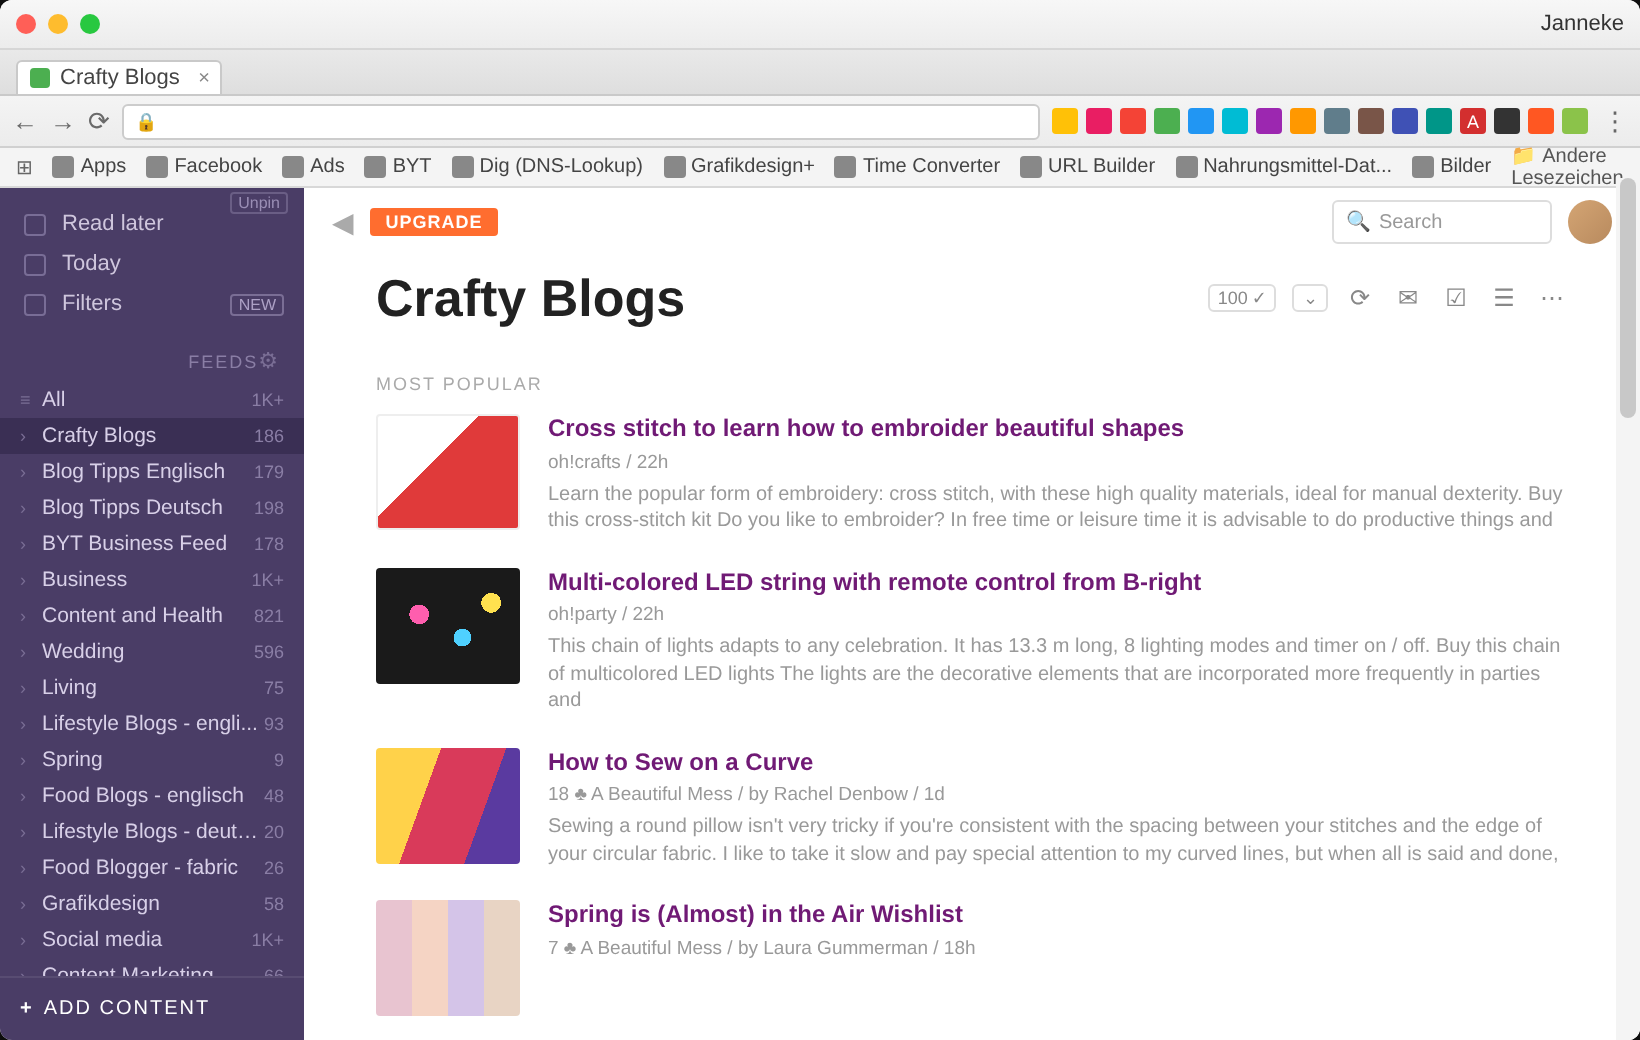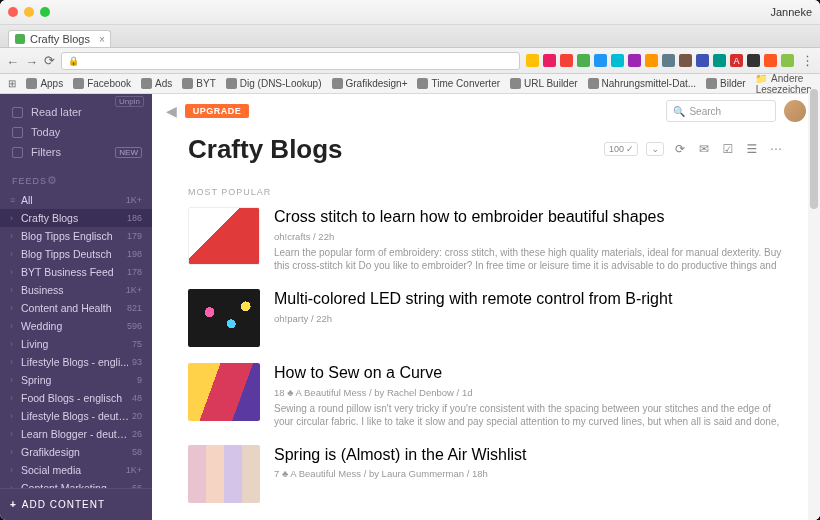--- a/index.html
+++ b/index.html
@@ -23,21 +23,21 @@
 .bmbar{height:20px;background:#f4f4f4;border-bottom:1px solid #d8d8d8;display:flex;align-items:center;padding:0 8px;gap:10px;font-size:10px;color:#444}
 .bm{display:flex;align-items:flex-end;gap:3px;cursor:pointer;white-space:nowrap}
 .bmicon{width:11px;height:11px;background:#888;border-radius:2px}
 .content{flex:1;display:flex;overflow:hidden}
 .sidebar{width:152px;background:#4a3d66;color:#cfc6dd;display:flex;flex-direction:column;font-size:11px;overflow-y:auto}
 .sidetop{padding:8px 0 4px}
 .sideitem{display:flex;align-items:center;padding:4px 12px;gap:8px;cursor:pointer;position:relative}
 .sideitem .ic{width:11px;height:11px;border:1px solid #9a8eb5;border-radius:2px;opacity:.6}
 .newbadge{position:absolute;right:10px;font-size:8px;border:1px solid #7a6e95;padding:0 3px;border-radius:2px;color:#aca0c5}
 .unpin{position:absolute;right:8px;top:2px;font-size:8px;border:1px solid #6a5e85;padding:0 3px;border-radius:2px;color:#9a8eb5}
-.feedshdr{padding:8px 12px 4px;font-size:9px;letter-spacing:1px;color:#8a7ea5;display:flex;justify-content:flex-start;align-items:center}
+.feedshdr{padding:8px 12px 4px;font-size:9px;letter-spacing:1px;color:#8a7ea5;display:flex;justify-content:flex-end;align-items:center}
 .gear{color:#7a6e95;font-size:11px}
 .feedlist{flex:1;overflow-y:auto}
 .feed{display:flex;align-items:center;padding:3px 10px;cursor:pointer;font-size:10.5px;position:relative}
 .feed.active{background:#3a2f54}
 .feed .chev{width:8px;color:#7a6e95;font-size:9px;margin-right:3px}
 .feed .lbl{flex:1;white-space:nowrap;overflow:hidden;text-overflow:ellipsis;color:#d8d0e8}
 .feed .cnt{color:#8a7ea5;font-size:9px}
 .addcontent{padding:10px;text-align:left;font-size:10px;letter-spacing:1px;color:#fff;cursor:pointer;border-top:1px solid rgba(255,255,255,.08)}
 .addcontent span.plus{font-weight:bold;margin-right:5px}
 .main{flex:1;background:#fff;display:flex;flex-direction:column;overflow:hidden}
@@ -53,21 +53,21 @@
 .tool{width:16px;height:16px;display:flex;align-items:center;justify-content:center;font-size:12px;cursor:pointer}
 .chip{border:1px solid #ddd;border-radius:3px;padding:1px 4px;font-size:9px;display:flex;align-items:center;gap:2px}
 .sect{font-size:9px;letter-spacing:1px;color:#aaa;margin:18px 0 10px}
 .art{display:flex;gap:14px;margin-bottom:16px}
 .thumb{width:72px;height:58px;border-radius:2px;flex-shrink:0}
 .t1{background:linear-gradient(135deg,#fff 40%,#e03a3a 40%),#fafafa;border:1px solid #eee}
 .t2{background:radial-gradient(circle at 30% 40%,#ff5eae 0 8%,transparent 8%),radial-gradient(circle at 60% 60%,#4fd1ff 0 8%,transparent 8%),radial-gradient(circle at 80% 30%,#ffe14f 0 7%,transparent 7%),#1a1a1a}
 .t3{background:linear-gradient(110deg,#ffd24a 35%,#d93a5a 35% 70%,#5a3aa0 70%)}
 .t4{background:linear-gradient(90deg,#e8c4d0 0 25%,#f5d4c4 25% 50%,#d4c4e8 50% 75%,#e8d4c4 75%)}
 .artbody{flex:1}
-.title{font-size:16px;font-weight:400;color:#000000;line-height:1.3;margin-bottom:3px}
+.title{font-size:12px;font-weight:700;color:#701a75;line-height:1.3;margin-bottom:3px}
 .meta{font-size:9.5px;color:#999;margin-bottom:4px}
 .desc{font-size:10px;color:#999;line-height:1.35}
 .sbtrack{position:absolute;right:0;top:89px;bottom:0;width:12px;background:#f4f4f4}
 .sbthumb{position:absolute;top:0;right:2px;width:8px;height:120px;background:#c8c8c8;border-radius:4px}
 .more{margin-left:auto;font-size:10px;color:#555}
 </style>
 </head>
 <body>
 
 <div class="frame">
@@ -245,21 +245,21 @@
             <span class="lbl">Food Blogs - englisch</span>
             <span class="cnt">48</span>
           </div>
           <div class="feed">
             <span class="chev">›</span>
             <span class="lbl">Lifestyle Blogs - deutsch</span>
             <span class="cnt">20</span>
           </div>
           <div class="feed">
             <span class="chev">›</span>
-            <span class="lbl">Learn Blogger - deutsch</span>
+            <span class="lbl">Food Blogger - fabric</span>
             <span class="cnt">26</span>
           </div>
           <div class="feed">
             <span class="chev">›</span>
             <span class="lbl">Grafikdesign</span>
             <span class="cnt">58</span>
           </div>
           <div class="feed">
             <span class="chev">›</span>
             <span class="lbl">Social media</span>
@@ -310,20 +310,21 @@
                 <div class="title">Cross stitch to learn how to embroider beautiful shapes</div>
                 <div class="meta">oh!crafts / 22h</div>
                 <div class="desc">Learn the popular form of embroidery: cross stitch, with these high quality materials, ideal for manual dexterity. Buy this cross-stitch kit Do you like to embroider? In free time or leisure time it is advisable to do productive things and</div>
               </div>
             </div>
             <div class="art">
               <div class="thumb t2"></div>
               <div class="artbody">
                 <div class="title">Multi-colored LED string with remote control from B-right</div>
                 <div class="meta">oh!party / 22h</div>
+                <div class="desc">This chain of lights adapts to any celebration. It has 13.3 m long, 8 lighting modes and timer on / off. Buy this chain of multicolored LED lights The lights are the decorative elements that are incorporated more frequently in parties and</div>
               </div>
             </div>
             <div class="art">
               <div class="thumb t3"></div>
               <div class="artbody">
                 <div class="title">How to Sew on a Curve</div>
                 <div class="meta">18 ♣   A Beautiful Mess / by Rachel Denbow / 1d</div>
                 <div class="desc">Sewing a round pillow isn't very tricky if you're consistent with the spacing between your stitches and the edge of your circular fabric. I like to take it slow and pay special attention to my curved lines, but when all is said and done,</div>
               </div>
             </div>

